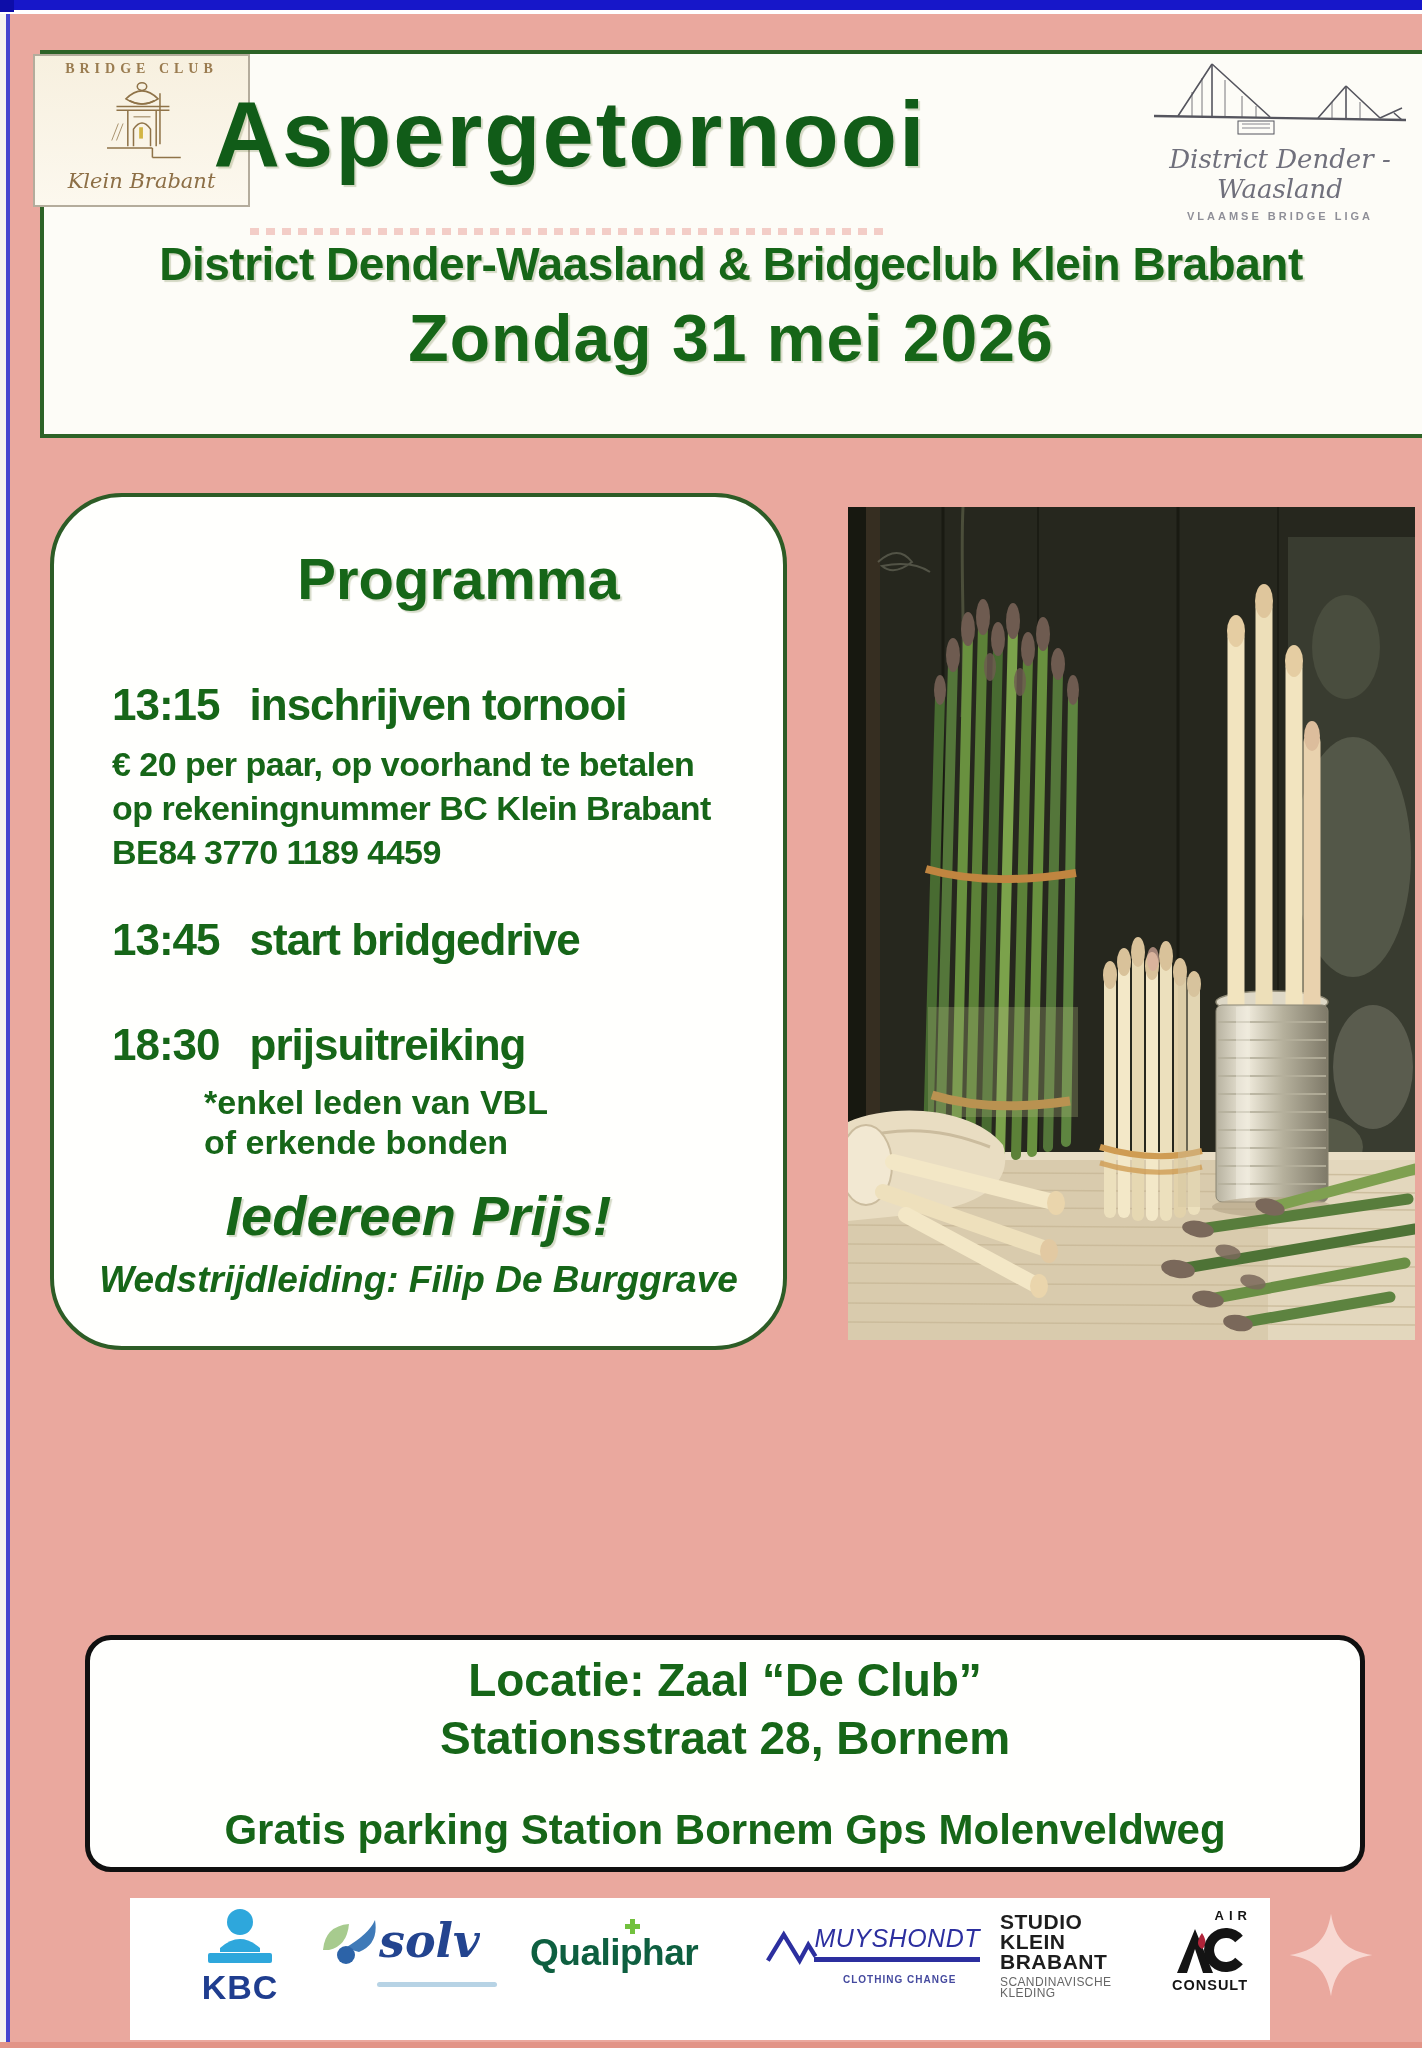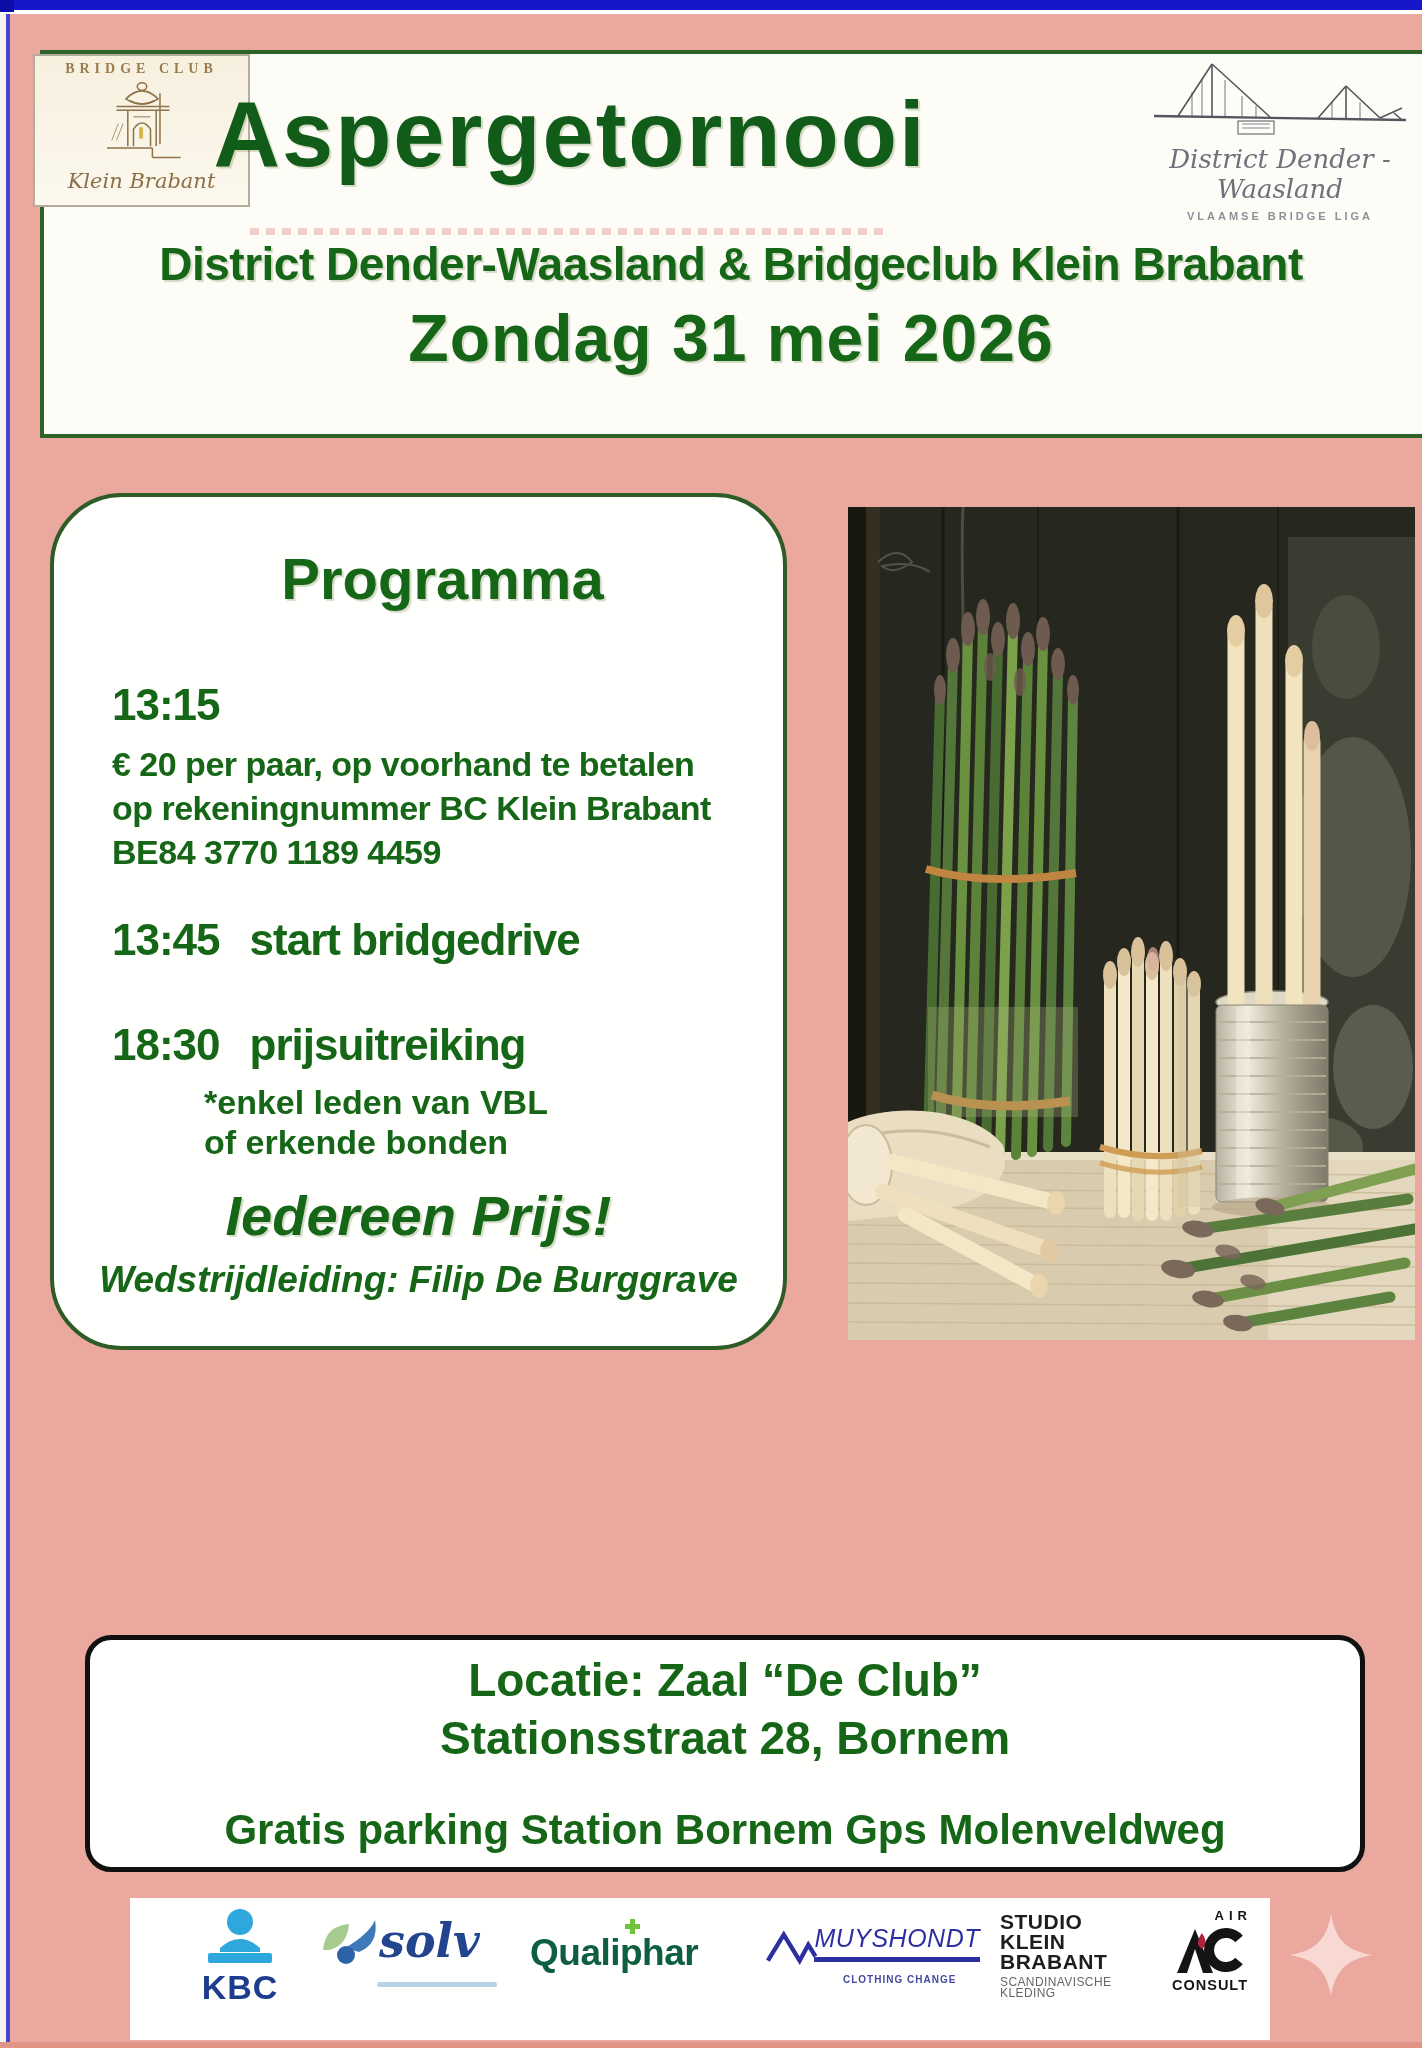--- a/index.html
+++ b/index.html
@@ -37,21 +37,21 @@
   .subtitle{left:40px;top:240px;width:1382px;font-size:46px;letter-spacing:-0.5px;}
   .date-line{left:40px;top:304px;width:1382px;font-size:66px;letter-spacing:1px;}
   .district-logo{left:1140px;top:58px;width:280px;text-align:center;}
   .district-logo .l1{margin-top:2px;font-family:"DejaVu Serif",serif;font-style:italic;
     font-size:26px;color:#70707c;}
   .district-logo .l2{margin-top:6px;font-size:11px;letter-spacing:3px;color:#8f8f98;font-weight:bold;}
 
   
   .prog-box{left:50px;top:493px;width:737px;height:857px;background:#fffffd;
     border:4px solid #2d5c26;border-radius:72px;box-sizing:border-box;}
-  .prog-title{left:0;top:52px;width:100%;text-align:center;font-size:58px;padding-left:24px;}
+  .prog-title{left:16px;top:52px;width:100%;text-align:center;font-size:58px;padding-left:24px;}
   .prog-row{left:58px;display:flex;gap:30px;font-size:44px;letter-spacing:-1px;}
   .prog-note{left:58px;font-size:34px;letter-spacing:-0.5px;}
   .prog-sub{left:150px;font-size:34px;}
   .prog-highlight{left:0;width:100%;text-align:center;font-size:56px;}
   .prog-dir{left:0;width:100%;text-align:center;font-size:37px;}
 
   
   .loc-box{left:85px;top:1635px;width:1280px;height:237px;background:#fffffd;
     border:5px solid #101010;border-radius:26px;box-sizing:border-box;}
   .loc-l1{left:0;top:16px;width:100%;font-size:46px;}
@@ -139,20 +139,21 @@
     </svg>
     <div class="l1">District Dender - Waasland</div>
     <div class="l2">VLAAMSE BRIDGE LIGA</div>
   </div>
 
   <div class="abs prog-box">
     <div class="abs g center shadowed prog-title">Programma</div>
 
     <div class="abs g prog-row" style="top:185px;">
       <span>13:15</span>
+      <span>inschrijven tornooi</span>
     </div>
     <div class="abs g prog-note" style="top:250px;">€ 20 per paar, op voorhand te betalen</div>
     <div class="abs g prog-note" style="top:294px;">op rekeningnummer BC Klein Brabant</div>
     <div class="abs g prog-note" style="top:338px;">BE84 3770 1189 4459</div>
 
     <div class="abs g prog-row" style="top:420px;">
       <span>13:45</span>
       <span>start bridgedrive</span>
     </div>
 

